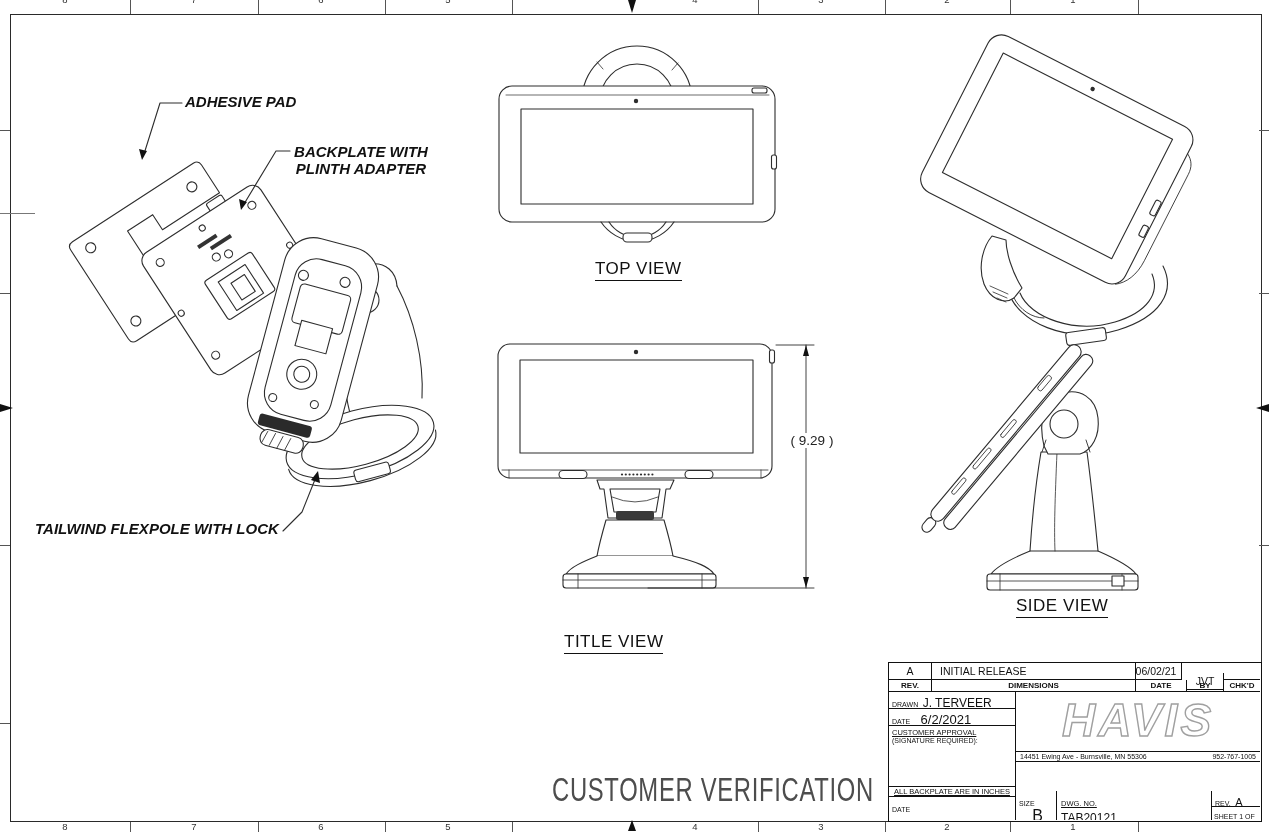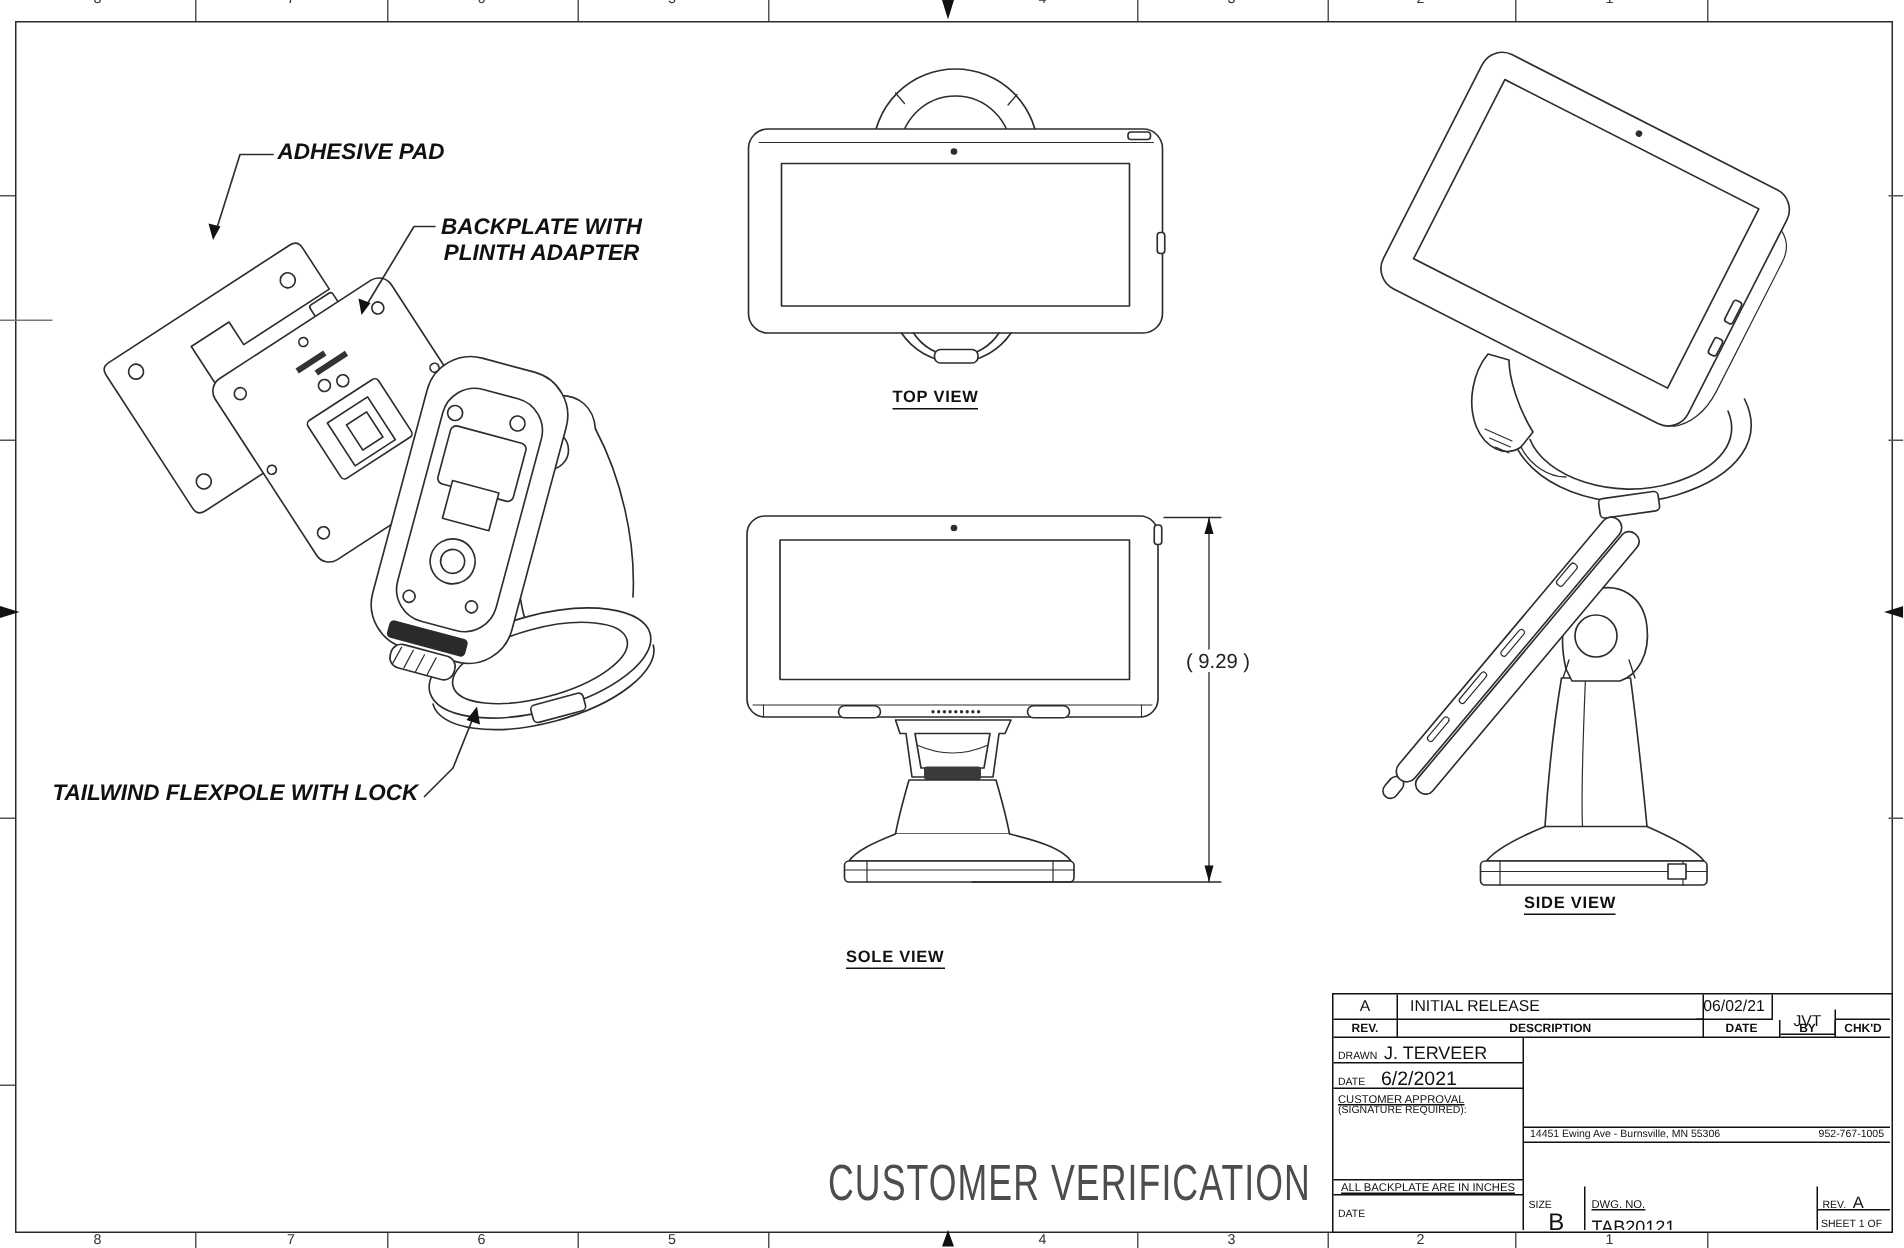--- a/index.html
+++ b/index.html
@@ -5,21 +5,21 @@
   html,body{margin:0;padding:0;background:#fff;}
   #sheet{position:relative;width:1269px;height:832px;background:#fff;overflow:hidden;
          font-family:"Liberation Sans",sans-serif;color:#111;}
   .abs{position:absolute;}
   
   #frame{left:10px;top:14px;width:1252px;height:808px;border:1.5px solid #2a2a2a;box-sizing:border-box;}
   .vtick{width:1px;background:#555;}
   .htick{height:1px;background:#555;}
   .zone-num{width:20px;text-align:center;font-size:9.5px;color:#333;}
   
-  .view-label{font-weight:bold;font-size:11px;letter-spacing:.5px;color:#111;
+  .view-label{font-weight:normal;font-size:17px;letter-spacing:.5px;color:#111;
               border-bottom:1.7px solid #111;padding-bottom:1px;white-space:nowrap;}
   .callout{font-weight:bold;font-style:italic;font-size:15px;color:#111;white-space:nowrap;line-height:1.1;}
   #dim-text{width:66px;text-align:center;font-size:13.5px;color:#222;background:#fff;white-space:nowrap;}
   #cust-verif{font-size:34px;color:#4d4d4d;white-space:nowrap;transform:scaleX(.70);transform-origin:left center;letter-spacing:1px;}
   #disclaimer{left:10px;top:808px;width:688px;height:14px;border-top:1px solid #2a2a2a;border-right:1px solid #2a2a2a;
               box-sizing:border-box;font-size:8px;color:#111;line-height:13px;padding-left:4px;white-space:nowrap;
               transform-origin:left center;}
   #disclaimer span{display:inline-block;transform:scaleX(.96);transform-origin:left center;}
   
   #tb{left:888px;top:662px;width:374px;height:160px;border:1.5px solid #111;box-sizing:border-box;background:#fff;}
@@ -265,21 +265,21 @@
   <div class="abs htick" style="left:1259px;top:545px;width:10px;"></div>
 
   <div class="abs txt-layer callout" style="left:185px;top:94px;">ADHESIVE PAD</div>
   <div class="abs txt-layer callout" style="left:291px;top:144px;width:140px;text-align:center;">
     <div>BACKPLATE WITH</div>
     <div>PLINTH ADAPTER</div>
   </div>
   <div class="abs txt-layer callout" style="left:35px;top:521px;">TAILWIND FLEXPOLE WITH LOCK</div>
 
   <div class="abs txt-layer view-label" style="left:595px;top:259px;">TOP VIEW</div>
-  <div class="abs txt-layer view-label" style="left:564px;top:632px;">SOLE VIEW</div>
+  <div class="abs txt-layer view-label" style="left:564px;top:632px;">TITLE VIEW</div>
   <div class="abs txt-layer view-label" style="left:1016px;top:596px;">SIDE VIEW</div>
 
   <div class="abs txt-layer" id="dim-text" style="left:779px;top:433px;">( 9.29 )</div>
 
   <div class="abs txt-layer" id="cust-verif" style="left:552px;top:770px;">CUSTOMER VERIFICATION</div>
 
 
   <div id="tb" class="abs">
 
     <div class="cell bb br revrow ctr" style="left:0;top:0;width:43px;height:17px;">
@@ -294,21 +294,21 @@
       <span>JVT</span>
       </div>
     <div class="cell bb revrow ctr" style="left:335px;top:0;width:36px;height:17px;">
       <span></span>
       </div>
 
     <div class="cell bb br revhead ctr" style="left:0;top:17px;width:43px;height:12px;">
       <span>REV.</span>
       </div>
     <div class="cell bb br revhead ctr" style="left:43px;top:17px;width:204px;height:12px;">
-      <span>DESCRIPTION</span>
+      <span>DIMENSIONS</span>
       </div>
     <div class="cell bb br revhead ctr" style="left:247px;top:17px;width:51px;height:12px;">
       <span>DATE</span>
       </div>
     <div class="cell bb br revhead ctr" style="left:298px;top:17px;width:37px;height:12px;">
       <span>BY</span>
       </div>
     <div class="cell bb revhead ctr" style="left:335px;top:17px;width:36px;height:12px;">
       <span>CHK'D</span>
       </div>
@@ -322,20 +322,25 @@
     <div class="cell bb br" style="left:0;top:63px;width:127px;height:61px;padding:2px 0 0 3px;">
       <div class="lab2">CUSTOMER APPROVAL</div>
       <div class="lab">(SIGNATURE REQUIRED):</div>
       </div>
     <div class="cell bb br ctr lab2" style="left:0;top:124px;width:127px;height:10px;">
       <span>ALL BACKPLATE ARE IN INCHES</span>
       </div>
     <div class="cell br" style="left:0;top:134px;width:127px;height:23px;padding:1px 0 0 3px;">
       <span class="lab">DATE</span></div>
 
+    <div class="cell ctr" style="left:127px;top:29px;width:244px;height:59px;">
+      <svg width="244" height="59">
+        <text x="122" y="44" text-anchor="middle" font-family="Liberation Sans, sans-serif" font-size="46" font-weight="bold" font-style="italic" letter-spacing="3" fill="#ffffff" stroke="#a0a0a0" stroke-width="1.4">HAVIS</text>
+      </svg>
+    </div>
     <div class="cell bt bb" style="left:127px;top:88px;width:244px;height:11px;display:flex;justify-content:space-between;align-items:center;padding:0 4px;">
       <span class="lab">14451 Ewing Ave - Burnsville, MN 55306</span>
       <span class="lab">952-767-1005</span>
       </div>
     <div class="cell br" style="left:127px;top:128px;width:41px;height:29px;padding:1px 0 0 3px;">
       <span class="lab">SIZE</span>
       <div style="text-align:center;font-size:16px;margin-top:-3px;">B</div></div>
     <div class="cell br" style="left:168px;top:128px;width:155px;height:29px;padding:1px 0 0 4px;">
       <span class="lab2">DWG.  NO.</span>
       <div style="font-size:12px;margin-top:1px;">TAB20121</div></div>

